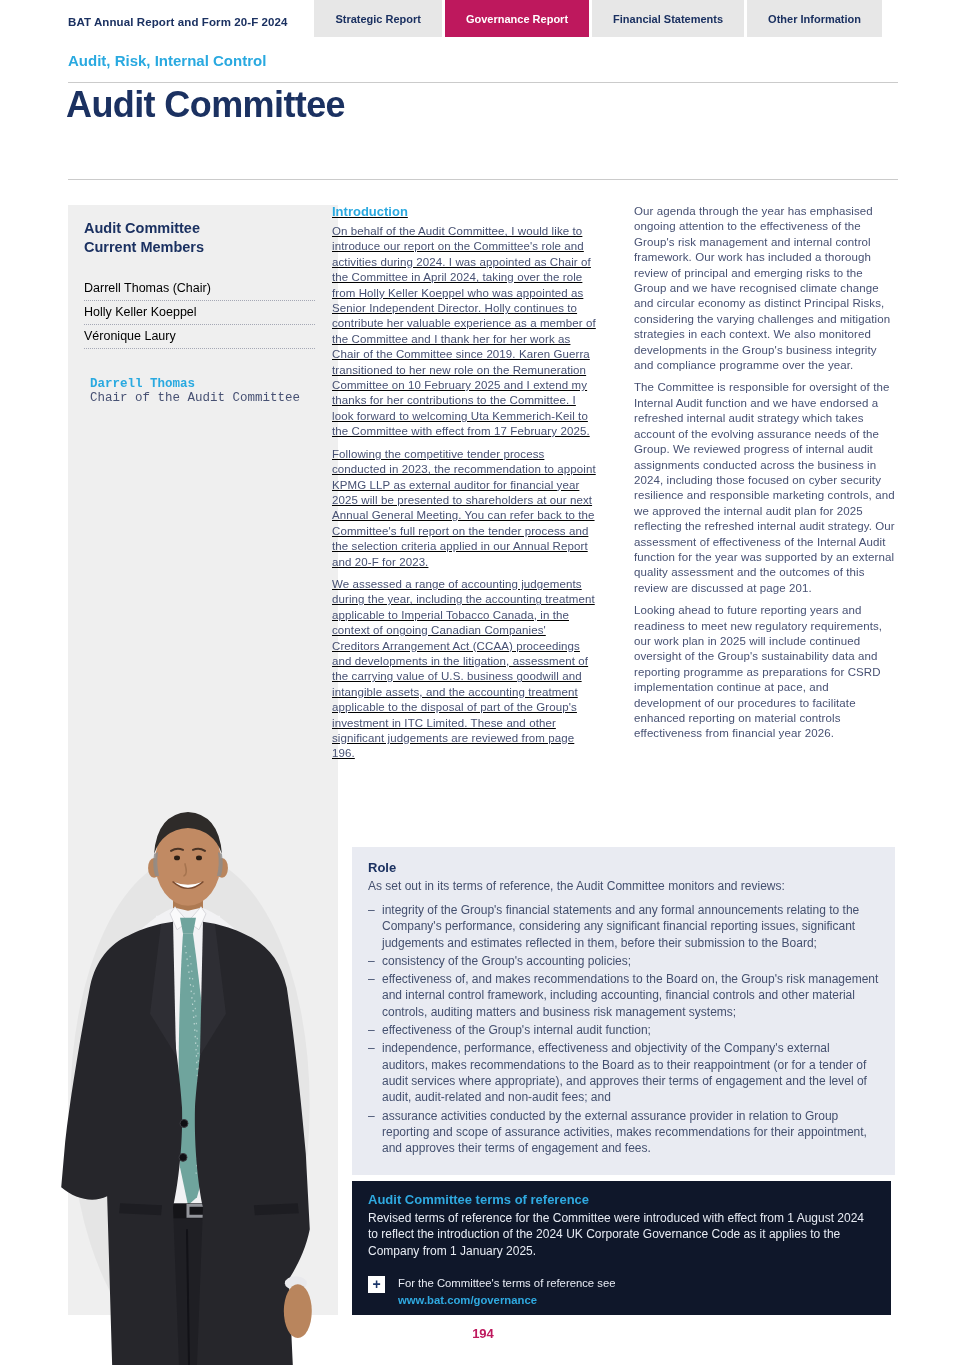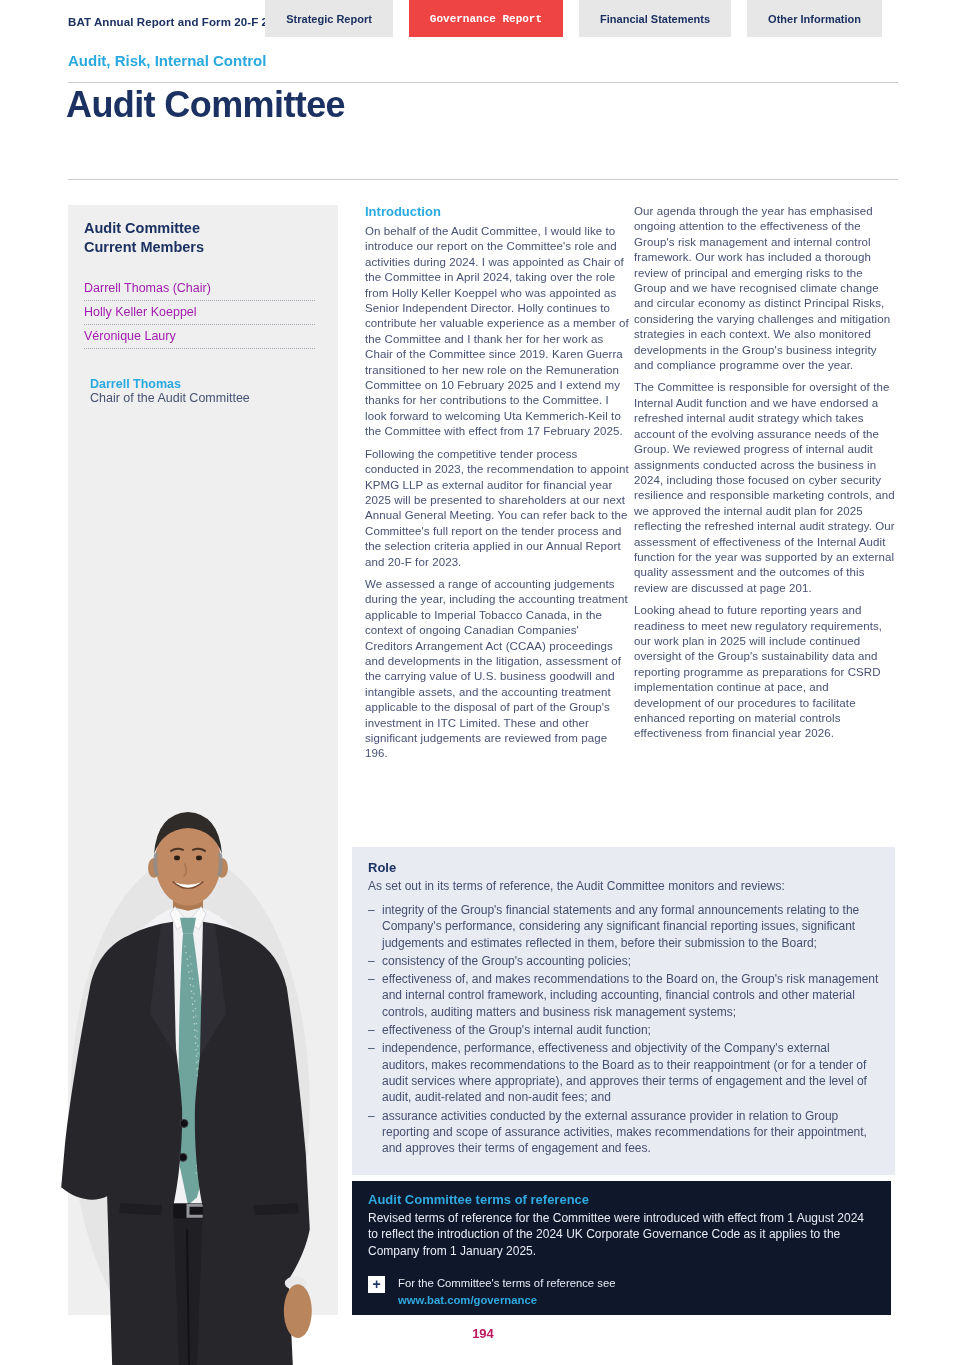--- a/index.html
+++ b/index.html
@@ -7,53 +7,53 @@
   .page {
     position:relative; width:966px; height:1365px; background:#ffffff;
     font-family:"Liberation Sans", sans-serif; overflow:hidden;
     margin:0 auto;
   }
   
   .report-title {
     position:absolute; left:68px; top:16px;
     font-size:11.5px; font-weight:bold; color:#1B3161; letter-spacing:0.1px;
   }
-  .tabs { position:absolute; right:84px; top:0; display:flex; gap:16px; height:37px; }
+  .tabs { position:absolute; right:84px; top:0; display:flex; gap:3px; height:37px; }
   .tab {
     background:#E7E7E7; color:#1B3161; font-size:11px; font-weight:bold;
     padding:0 21px; display:flex; align-items:center; white-space:nowrap; cursor:pointer;
   }
-  .tab.active { background:#ef4444; color:#ffffff;font-family:Liberation Mono, monospace; }
+  .tab.active { background:#be185d; color:#ffffff; }
   
   .eyebrow { position:absolute; left:68px; top:52px; font-size:15px; font-weight:bold; color:#29A9E0; }
   .rule { position:absolute; left:68px; width:830px; height:1px; background:#CBCBCB; }
   .rule-1 { top:82px; } .rule-2 { top:179px; }
   .page-title {
     position:absolute; left:66px; top:84px; font-size:36px; font-weight:bold;
     color:#1B3161; letter-spacing:-0.6px;
   }
   
   .sidebar-box {
     position:absolute; left:68px; top:205px; width:270px; height:1110px; background:#EFEFEF;
   }
   .sidebar-heading {
     padding:14px 16px 0 16px; font-size:14.5px; font-weight:bold; color:#1B3161; line-height:19px;
   }
   .members { margin:22px 23px 0 16px; list-style:none; }
   .members li {
-    font-size:12.5px; color:#a21caf; padding:2px 0 5px 0;
+    font-size:12.5px; color:#000000; padding:2px 0 5px 0;
     border-bottom:1px dotted #A5A8B5; margin-bottom:2px;
   }
-  .photo-caption { position:absolute; left:22px; top:172px; }
+  .photo-caption { position:absolute; left:22px; top:172px;font-family:Liberation Mono, monospace; }
   .photo-caption .cap-name { font-size:12.5px; font-weight:bold; color:#29A9E0; }
   .photo-caption .cap-role { font-size:12.5px; color:#475173; margin-top:0; }
   .portrait { position:absolute; left:30px; top:806px; width:310px; height:559px; z-index:2; }
   
   .col { position:absolute; top:204px; width:264px; }
-  .col-1 { left:365px; } .col-2 { left:634px; }
+  .col-1 { left:332px;text-decoration:underline; } .col-2 { left:634px; }
   .intro-heading { font-size:13px; font-weight:bold; color:#29A9E0; margin-bottom:5px; }
   .col p {
     font-size:11.5px; line-height:15.4px; color:#475173; margin-bottom:7px; letter-spacing:0.1px;
   }
   
   .role-box {
     position:absolute; left:352px; top:847px; width:543px; min-height:328px;
     background:#E9EBF2; padding:13px 16px 12px 16px;
   }
   .role-box h3 { font-size:13px; font-weight:bold; color:#1B3161; margin-bottom:3px; }

